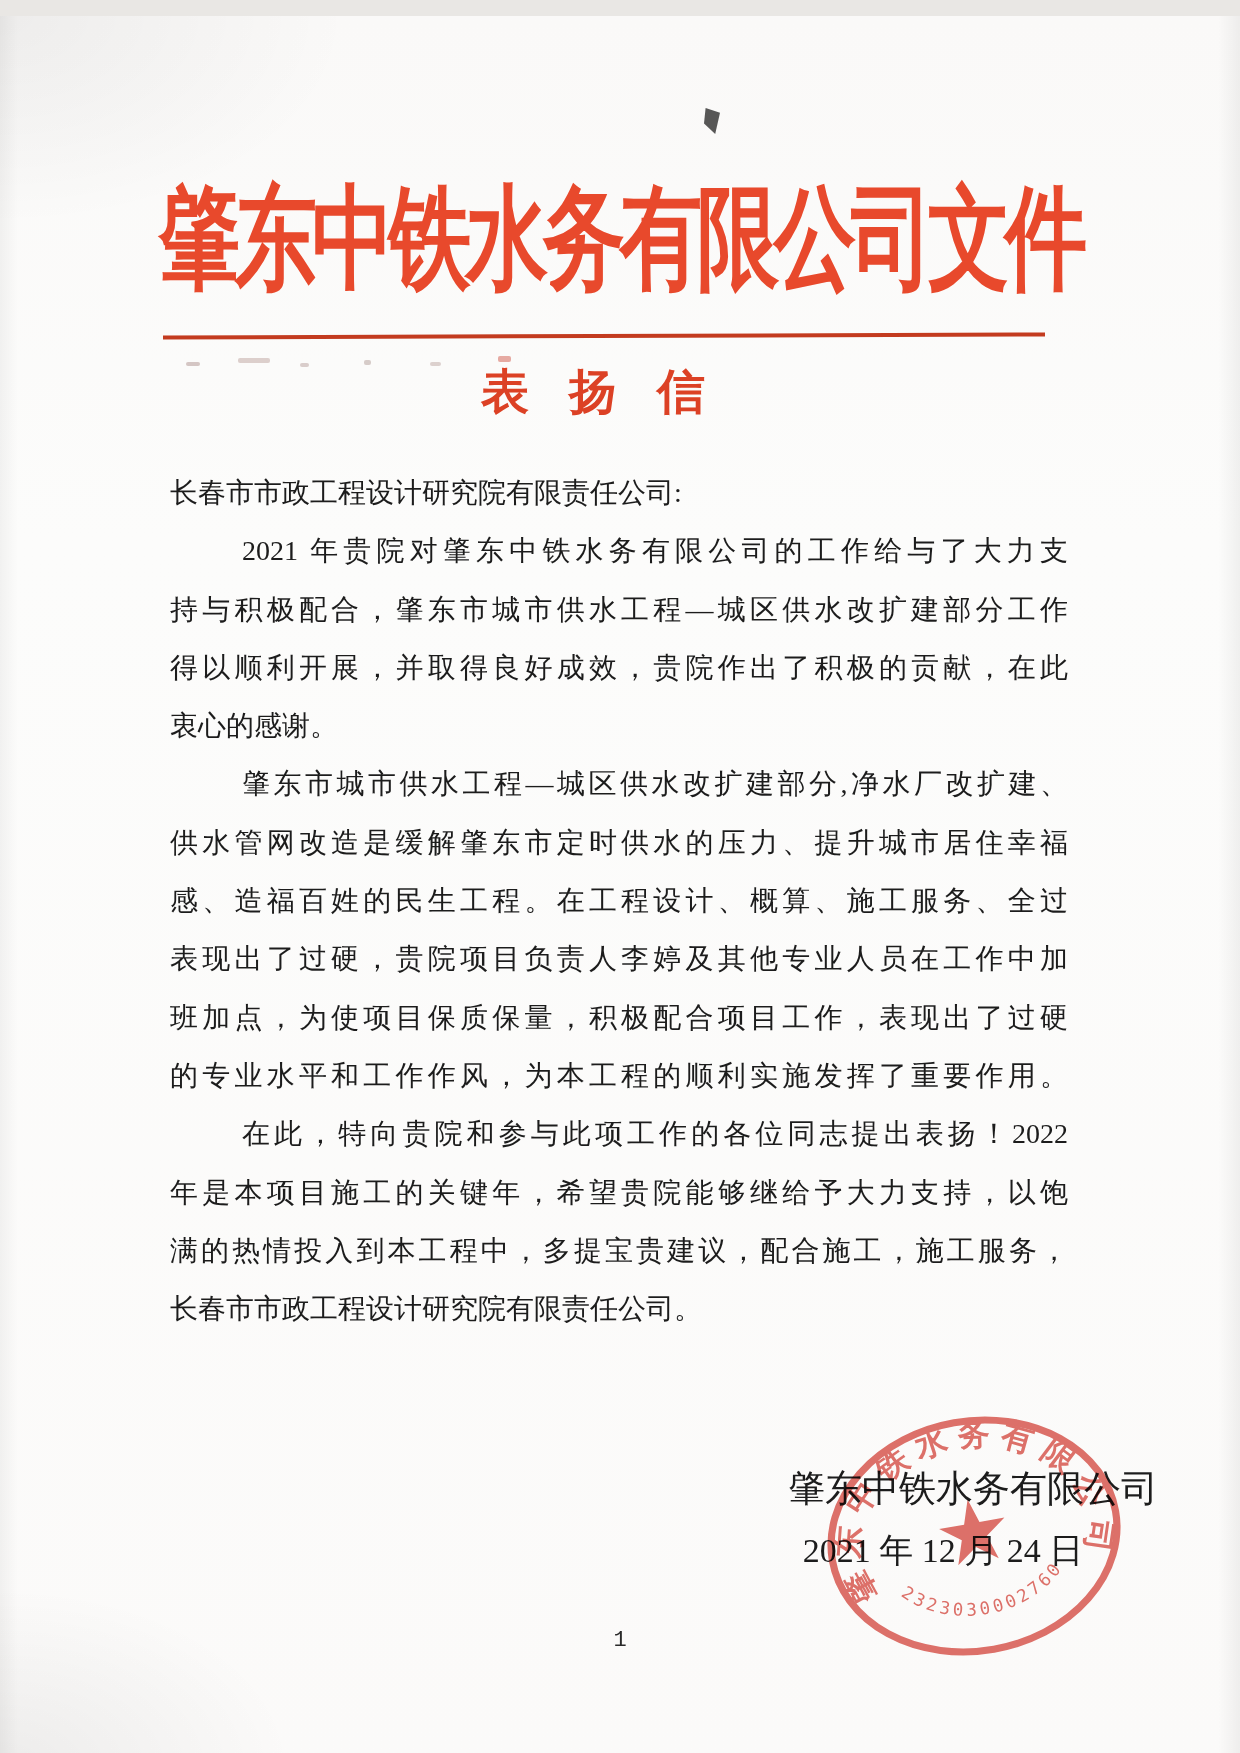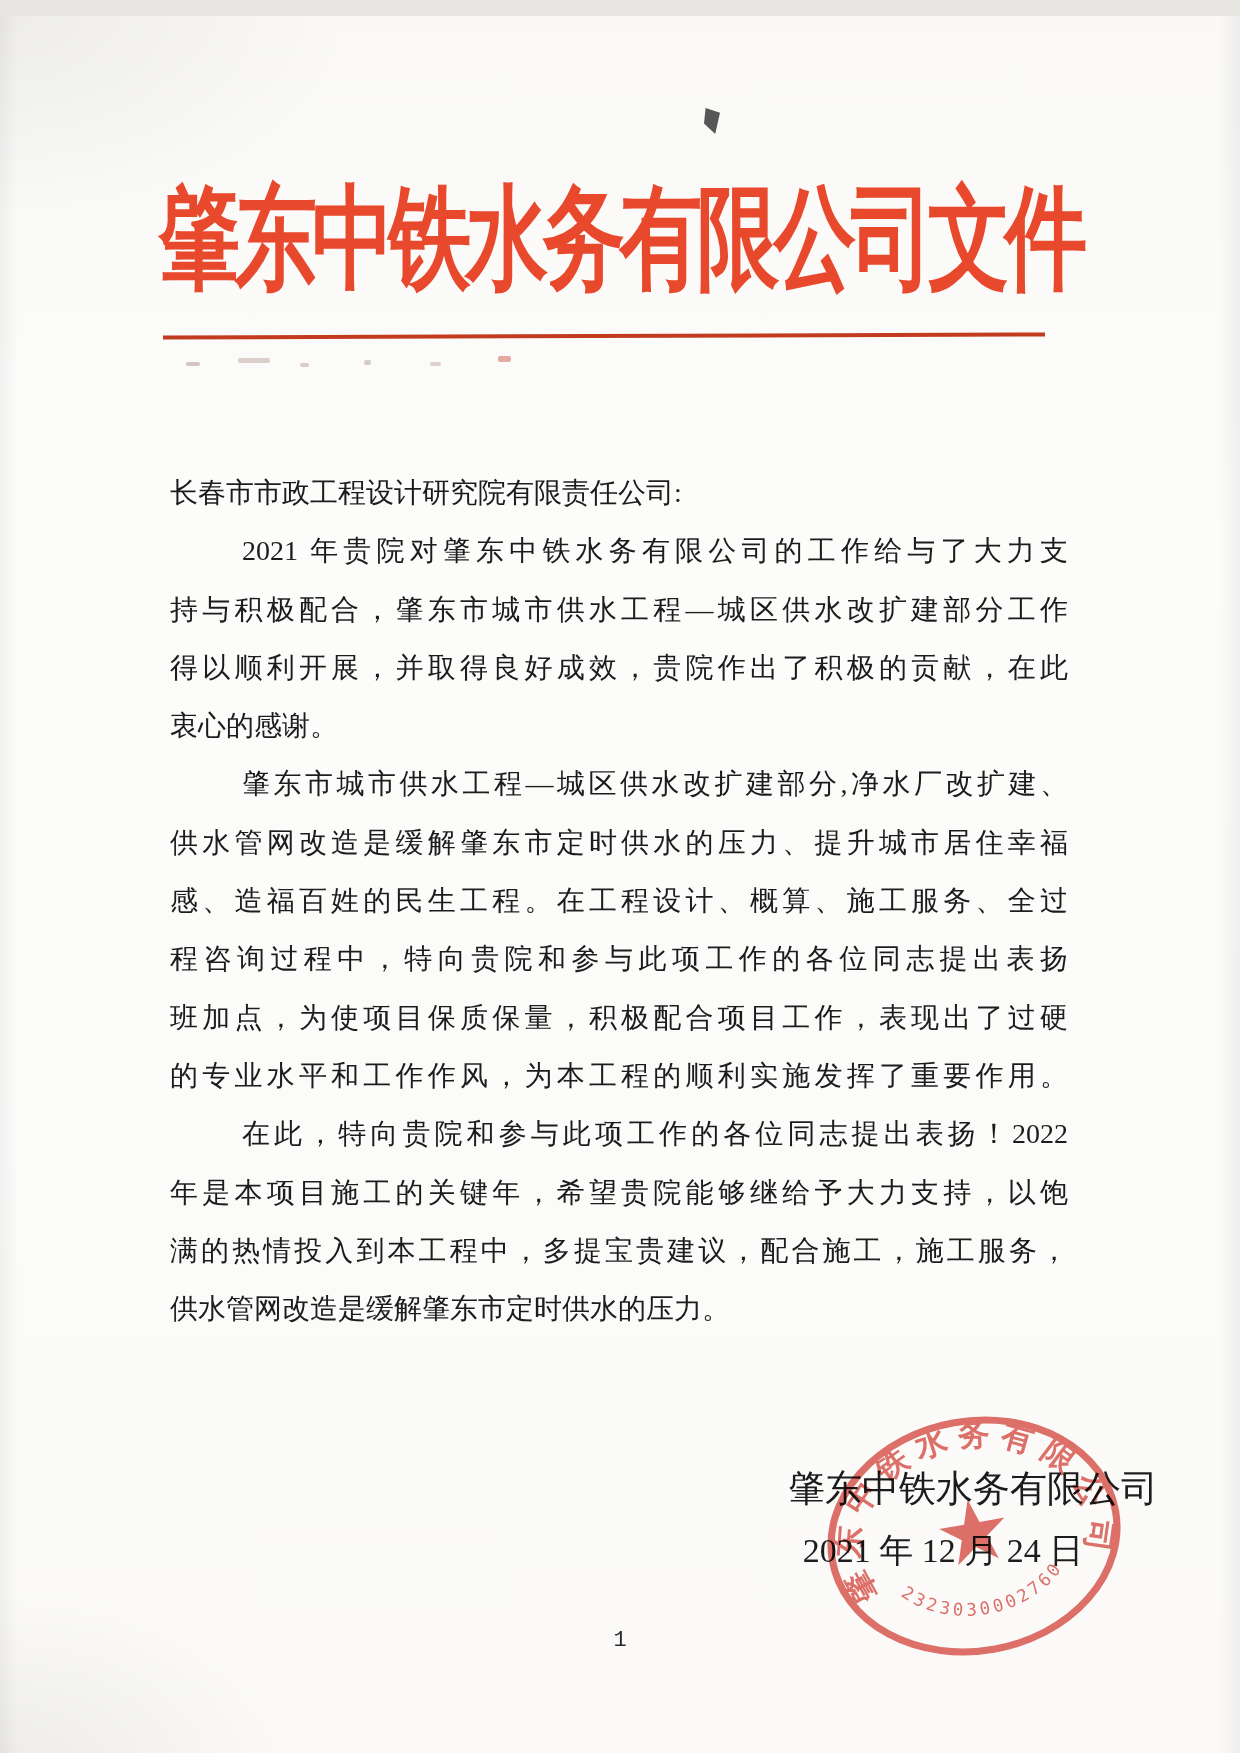--- a/index.html
+++ b/index.html
@@ -134,37 +134,38 @@
   <div class="masthead">肇东中铁水务有限公司文件</div>
   <div class="head-rule"></div>
 
   <div class="smudge s1"></div>
   <div class="smudge s2"></div>
   <div class="smudge s3"></div>
   <div class="smudge s4"></div>
   <div class="smudge s5"></div>
   <div class="smudge s6"></div>
 
+  <div class="letter-title">表 扬 信</div>
 
   <div class="body-block">
     <div class="line short">长春市市政工程设计研究院有限责任公司:</div>
     <div class="line indent">2021 年贵院对肇东中铁水务有限公司的工作给与了大力支</div>
     <div class="line">持与积极配合，肇东市城市供水工程—城区供水改扩建部分工作</div>
     <div class="line">得以顺利开展，并取得良好成效，贵院作出了积极的贡献，在此</div>
     <div class="line short">衷心的感谢。</div>
     <div class="line indent">肇东市城市供水工程—城区供水改扩建部分,净水厂改扩建、</div>
     <div class="line">供水管网改造是缓解肇东市定时供水的压力、提升城市居住幸福</div>
     <div class="line">感、造福百姓的民生工程。在工程设计、概算、施工服务、全过</div>
-    <div class="line">程咨询过程中，特向贵院和参与此项工作的各位同志提出表扬</div>
+    <div class="line">表现出了过硬，贵院项目负责人李婷及其他专业人员在工作中加</div>
     <div class="line">班加点，为使项目保质保量，积极配合项目工作，表现出了过硬</div>
     <div class="line">的专业水平和工作作风，为本工程的顺利实施发挥了重要作用。</div>
     <div class="line indent">在此，特向贵院和参与此项工作的各位同志提出表扬！2022</div>
     <div class="line">年是本项目施工的关键年，希望贵院能够继给予大力支持，以饱</div>
     <div class="line">满的热情投入到本工程中，多提宝贵建议，配合施工，施工服务，</div>
-    <div class="line short">供水管网改造是缓解肇东市定时供水的压力。</div>
+    <div class="line short">长春市市政工程设计研究院有限责任公司。</div>
   </div>
 
   <div class="signature">肇东中铁水务有限公司</div>
   <div class="sign-date">2021 年 12 月 24 日</div>
 
   <div class="stamp">
     <svg viewBox="0 0 300 240" xmlns="http://www.w3.org/2000/svg">
       <ellipse cx="150" cy="120" rx="140" ry="112" fill="none" stroke="#d9534a" stroke-width="7"></ellipse>
       <path id="sealTopArc" d="M 44.7 150.1 A 112 88 0 1 1 255.3 150.1" fill="none"></path>
       <path id="sealBottomArc" d="M 55 142 A 100 80 0 0 0 245 142" fill="none"></path>

